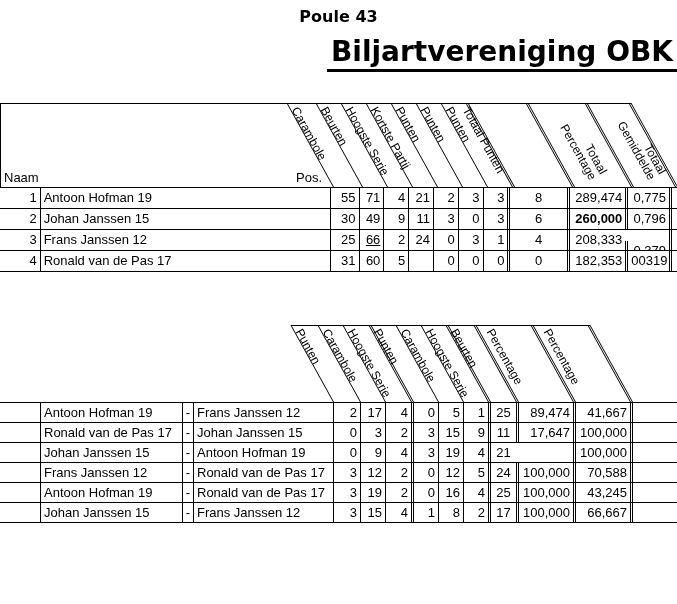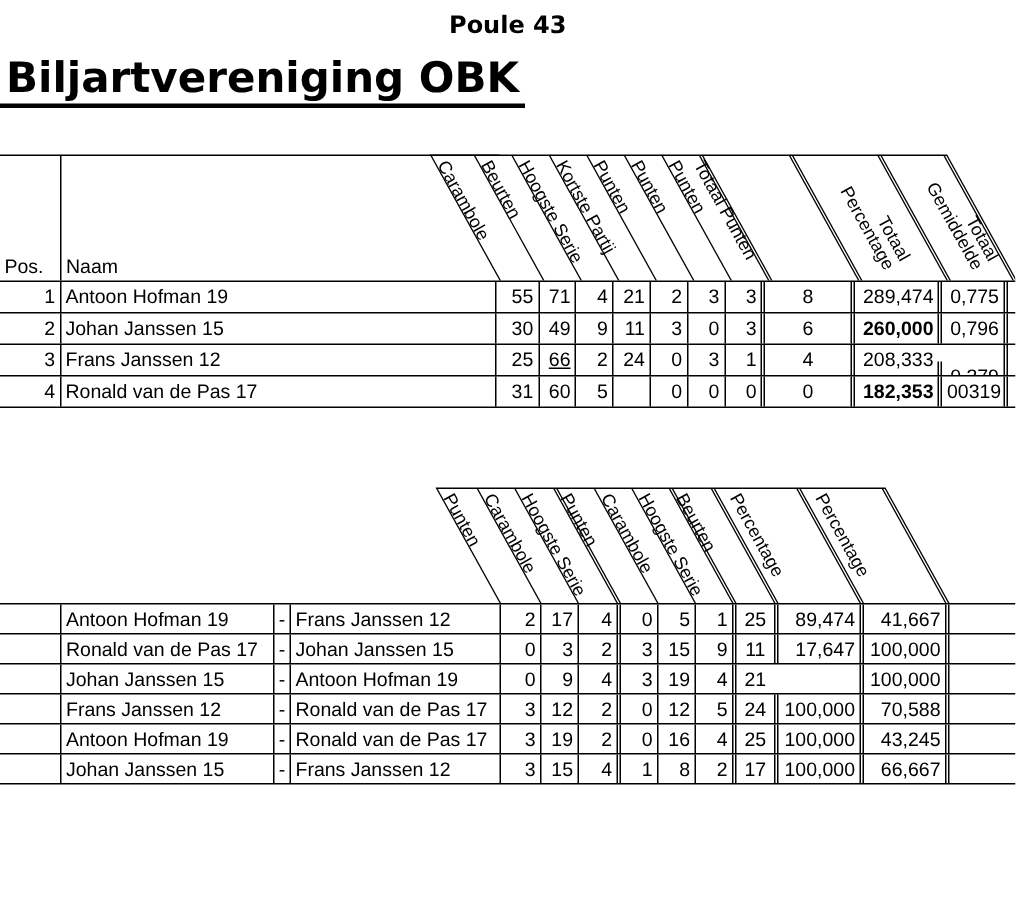--- a/index.html
+++ b/index.html
@@ -13,21 +13,21 @@
     color: #000;
   }
   
   .t-poule {
     padding-top: 7px;
     text-align: center;
     font-family: "DejaVu Sans", sans-serif;
     font-weight: bold;
     font-size: 16px;
   }
-  .t-club-wrap { text-align: left; margin-top: 9px; }
+  .t-club-wrap { text-align: right; margin-top: 9px; }
   .t-club {
     display: inline-block;
     font-family: "DejaVu Sans", sans-serif;
     font-weight: bold;
     font-size: 28px;
     border-bottom: 3px solid #000;
     padding: 0 4px 1px 4px;
   }
   
   .tbl { position: absolute; left: 0; width: 678px; }
@@ -78,25 +78,25 @@
 
 <div class="page">
   <div class="t-poule">Poule 43</div>
   <div class="t-club-wrap">
     <span class="t-club">Biljartvereniging OBK</span>
   </div>
   <div id="tables-root">
       <div class="tbl" style="top: 103px;">
         <div class="hdr" style="height: 85px;">
           <div class="hdr-left" style="width: 333px;">
+            <div class="hcell bl" style="width: 293px;">
+              <div class="corner-lab">Naam</div>
+            </div>
             <div class="hcell" style="width: 40px;">
               <div class="corner-lab">Pos.</div>
-            </div>
-            <div class="hcell bl" style="width: 293px;">
-              <div class="corner-lab">Naam</div>
             </div>
           </div>
           <div class="skew" style="left: 333px; width: 345px;">
             <div class="scell bl" style="width: 29px;"></div>
             <div class="scell bl" style="width: 25px;"></div>
             <div class="scell bl" style="width: 25px;"></div>
             <div class="scell bl" style="width: 25px;"></div>
             <div class="scell bl" style="width: 25px;"></div>
             <div class="scell bl" style="width: 25px;"></div>
             <div class="scell bl" style="width: 25px;"></div>
@@ -190,21 +190,21 @@
             <div class="cell a-r" style="width: 40px;">4</div>
             <div class="cell a-l bl" style="width: 293px;">Ronald van de Pas 17</div>
             <div class="cell a-r bl" style="width: 29px;">31</div>
             <div class="cell a-r bl" style="width: 25px;">60</div>
             <div class="cell a-r bl" style="width: 25px;">5</div>
             <div class="cell a-r bl" style="width: 25px;"></div>
             <div class="cell a-r bl" style="width: 25px;">0</div>
             <div class="cell a-r bl" style="width: 25px;">0</div>
             <div class="cell a-r bl" style="width: 25px;">0</div>
             <div class="cell a-c bld" style="width: 60px;">0</div>
-            <div class="cell a-r bld" style="width: 59px; font-weight: bold;">182,353</div>
+            <div class="cell a-r bld" style="width: 59px;">182,353</div>
             <div class="cell a-r bld" style="width: 44px;">00319</div>
             <div class="cell bld edge"></div>
           </div>
         </div>
       </div>
       <div class="tbl" style="top: 325px;">
         <div class="hdr" style="height: 78px;">
           <div class="skew" style="left: 333px; width: 300px;">
             <div class="scell bl" style="width: 27px;"></div>
             <div class="scell bl" style="width: 25px;"></div>

